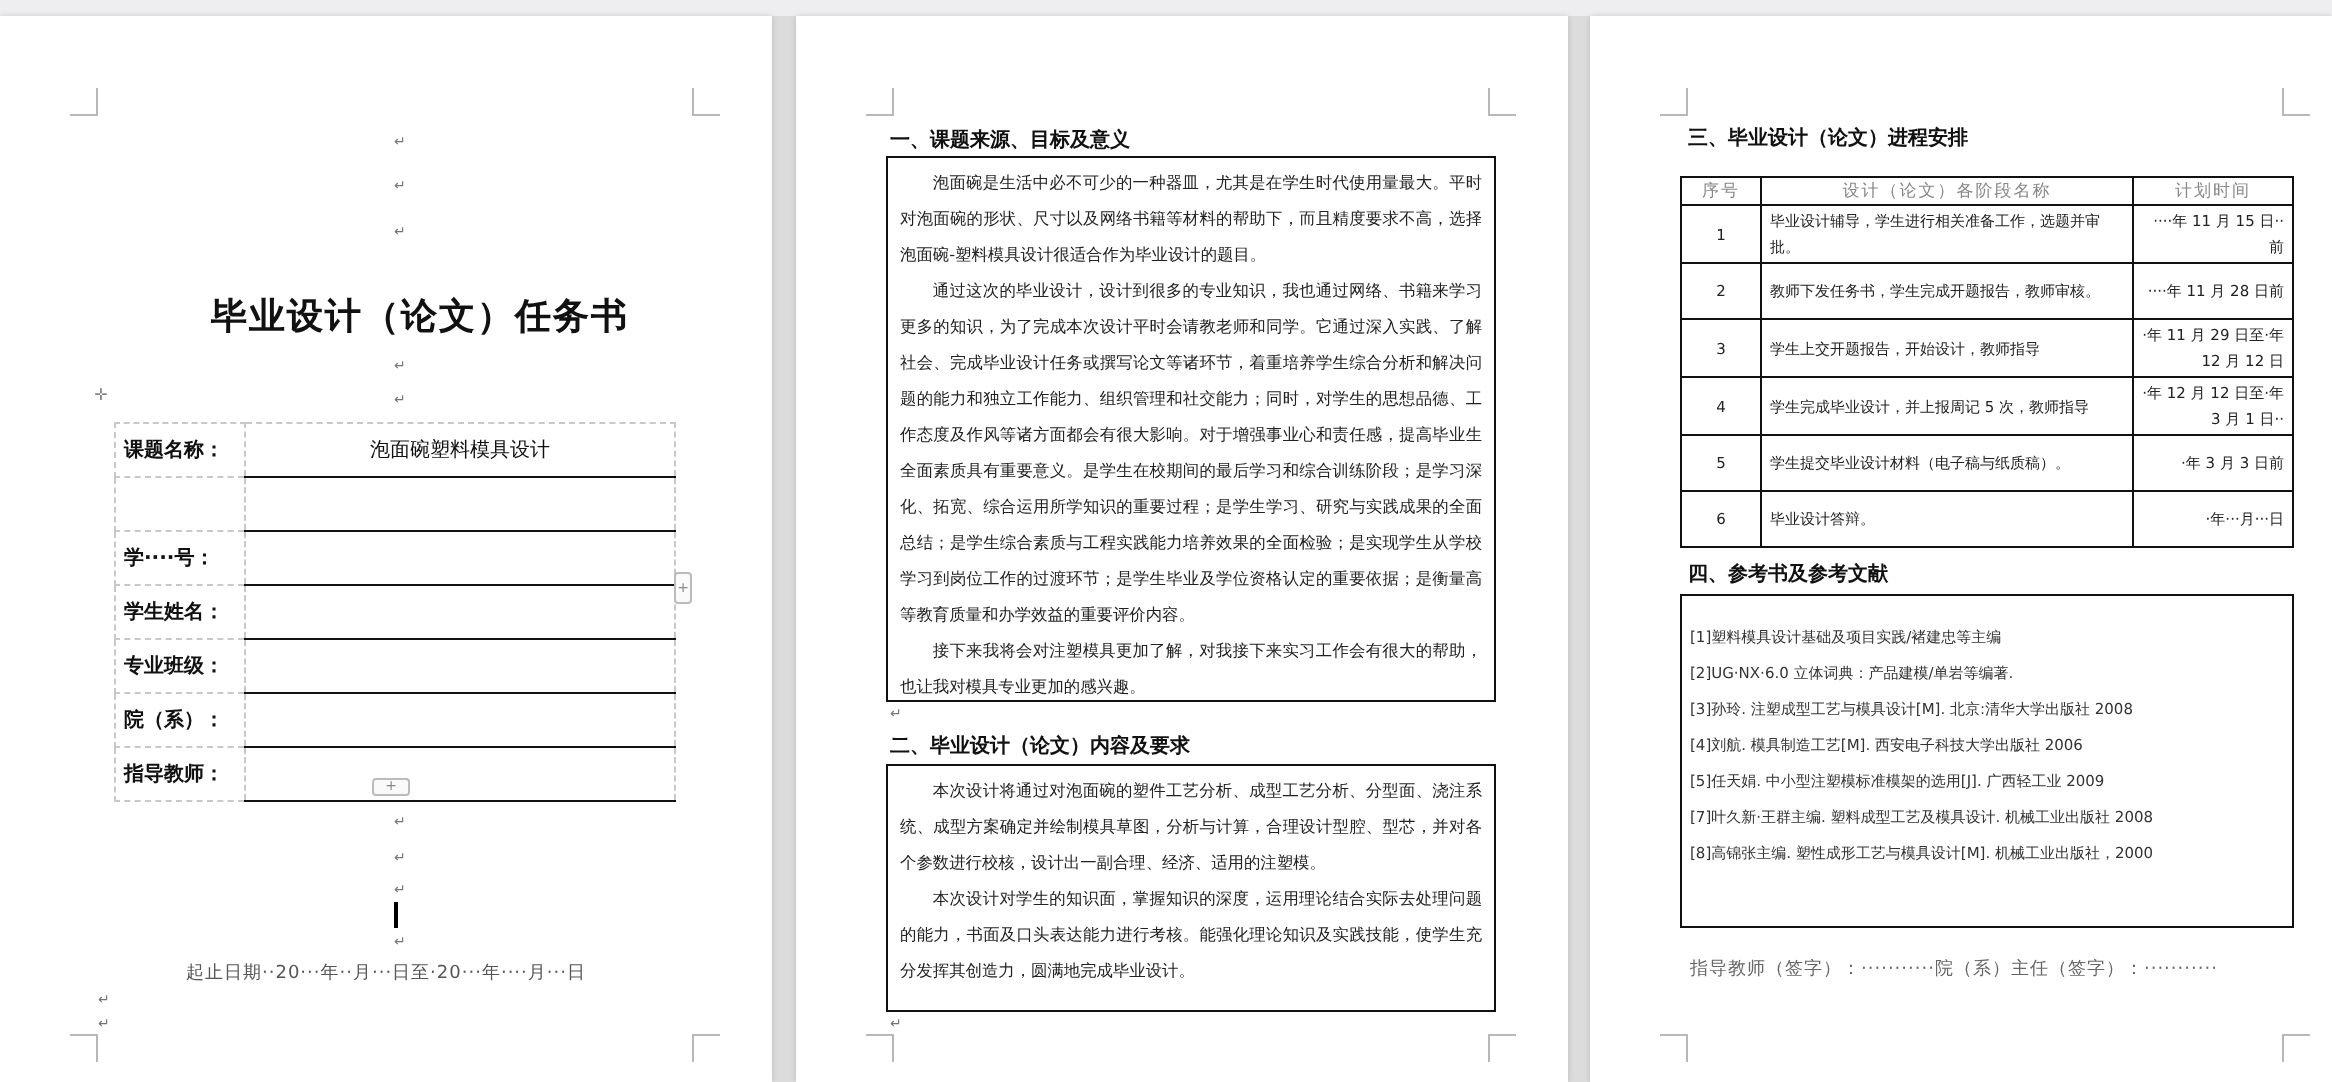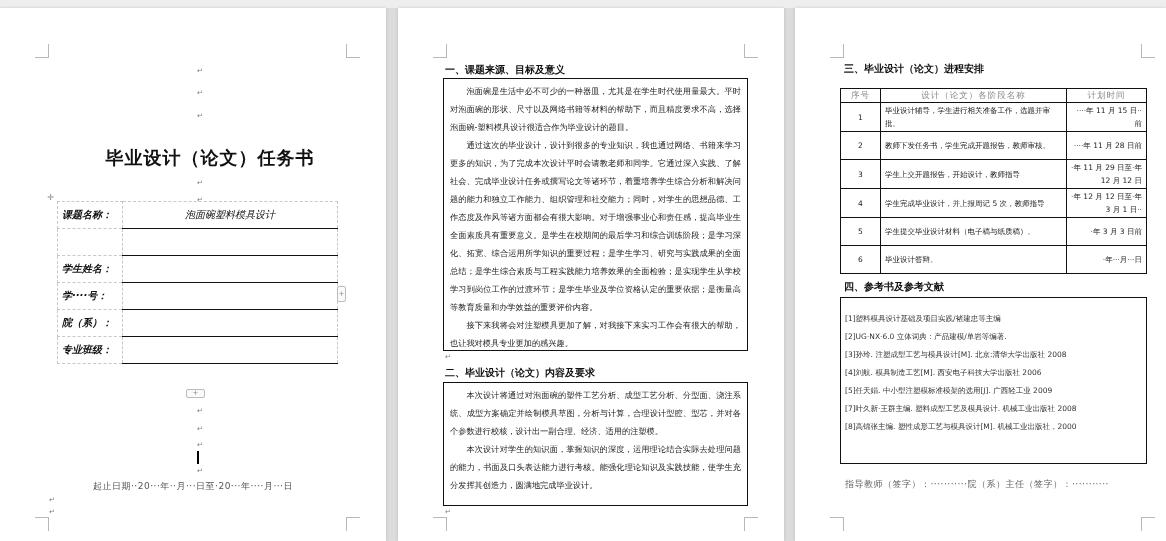--- a/index.html
+++ b/index.html
@@ -13,21 +13,21 @@
   .corner { position: absolute; width: 14px; height: 14px; border-color: #b8b8b8; border-style: solid; border-width: 0; }
   .c-tl { border-right-width: 1px; border-bottom-width: 1px; }
   .c-tr { border-left-width: 1px; border-bottom-width: 1px; }
   .c-bl { border-right-width: 1px; border-top-width: 1px; }
   .c-br { border-left-width: 1px; border-top-width: 1px; }
   .pm { position: absolute; font-size: 7px; color: #777; line-height: 1; }
   .abs { position: absolute; }
 
   
   .title1 { position: absolute; left: 0; width: 386px; top: 138px; text-align: center; font-family: "DejaVu Serif", "Liberation Serif", serif; font-weight: bold; font-size: 18px; letter-spacing: 1px; margin-left: 17px; }
-  .info-table { position: absolute; left: 57px; top: 193px; width: 281px; border-collapse: collapse; font-style: italic; }
+  .info-table { position: absolute; left: 57px; top: 203px; width: 281px; border-collapse: collapse; }
   .info-table td { height: 27px; font-size: 10px; vertical-align: middle; }
   .info-table td.lab { width: 65px; border: 1px dashed #c8c8c8; font-weight: bold; padding-left: 4px; font-family: "DejaVu Sans", sans-serif; }
   .info-table td.val { border-top: 1px dashed #c8c8c8; border-right: 1px dashed #c8c8c8; border-bottom: 1.5px solid #111; text-align: center; }
   .dates { position: absolute; left: 0; width: 386px; top: 472px; text-align: center; font-size: 9px; color: #555; letter-spacing: 0.5px; }
   .tbl-handle { position: absolute; width: 9px; height: 9px; font-size: 8px; color: #888; line-height: 9px; text-align: center; }
   .resize-btn { position: absolute; border: 1px solid #bbb; border-radius: 2px; background: #fafafa; font-size: 7px; color: #888; text-align: center; }
 
   
   .h-sec { position: absolute; font-size: 10px; font-weight: bold; font-family: "DejaVu Sans", sans-serif; }
   .box { position: absolute; border: 1.5px solid #111; padding: 3px 6px; }
@@ -70,33 +70,37 @@
     <tbody>
         <tr>
       <td class="lab">课题名称：</td>
       <td class="val">泡面碗塑料模具设计</td>
     </tr>
     <tr>
       <td class="lab"></td>
       <td class="val"></td>
     </tr>
     <tr>
+      <td class="lab">学····号：</td>
+      <td class="val"></td>
+    </tr>
+    <tr>
       <td class="lab">学生姓名：</td>
       <td class="val"></td>
     </tr>
     <tr>
-      <td class="lab">学····号：</td>
+      <td class="lab">专业班级：</td>
       <td class="val"></td>
     </tr>
     <tr>
       <td class="lab">院（系）：</td>
       <td class="val"></td>
     </tr>
     <tr>
-      <td class="lab">专业班级：</td>
+      <td class="lab">指导教师：</td>
       <td class="val"></td>
     </tr>
   </tbody>
     </table>
 
   <div class="resize-btn" style="left:337px;top:278px;width:9px;height:16px;line-height:14px;">+</div>
   <div class="resize-btn" style="left:186px;top:381px;width:19px;height:9px;line-height:7px;">+</div>
 
   <span class="pm" style="left:197px;top:400px;">↵</span>
   <span class="pm" style="left:197px;top:418px;">↵</span>

